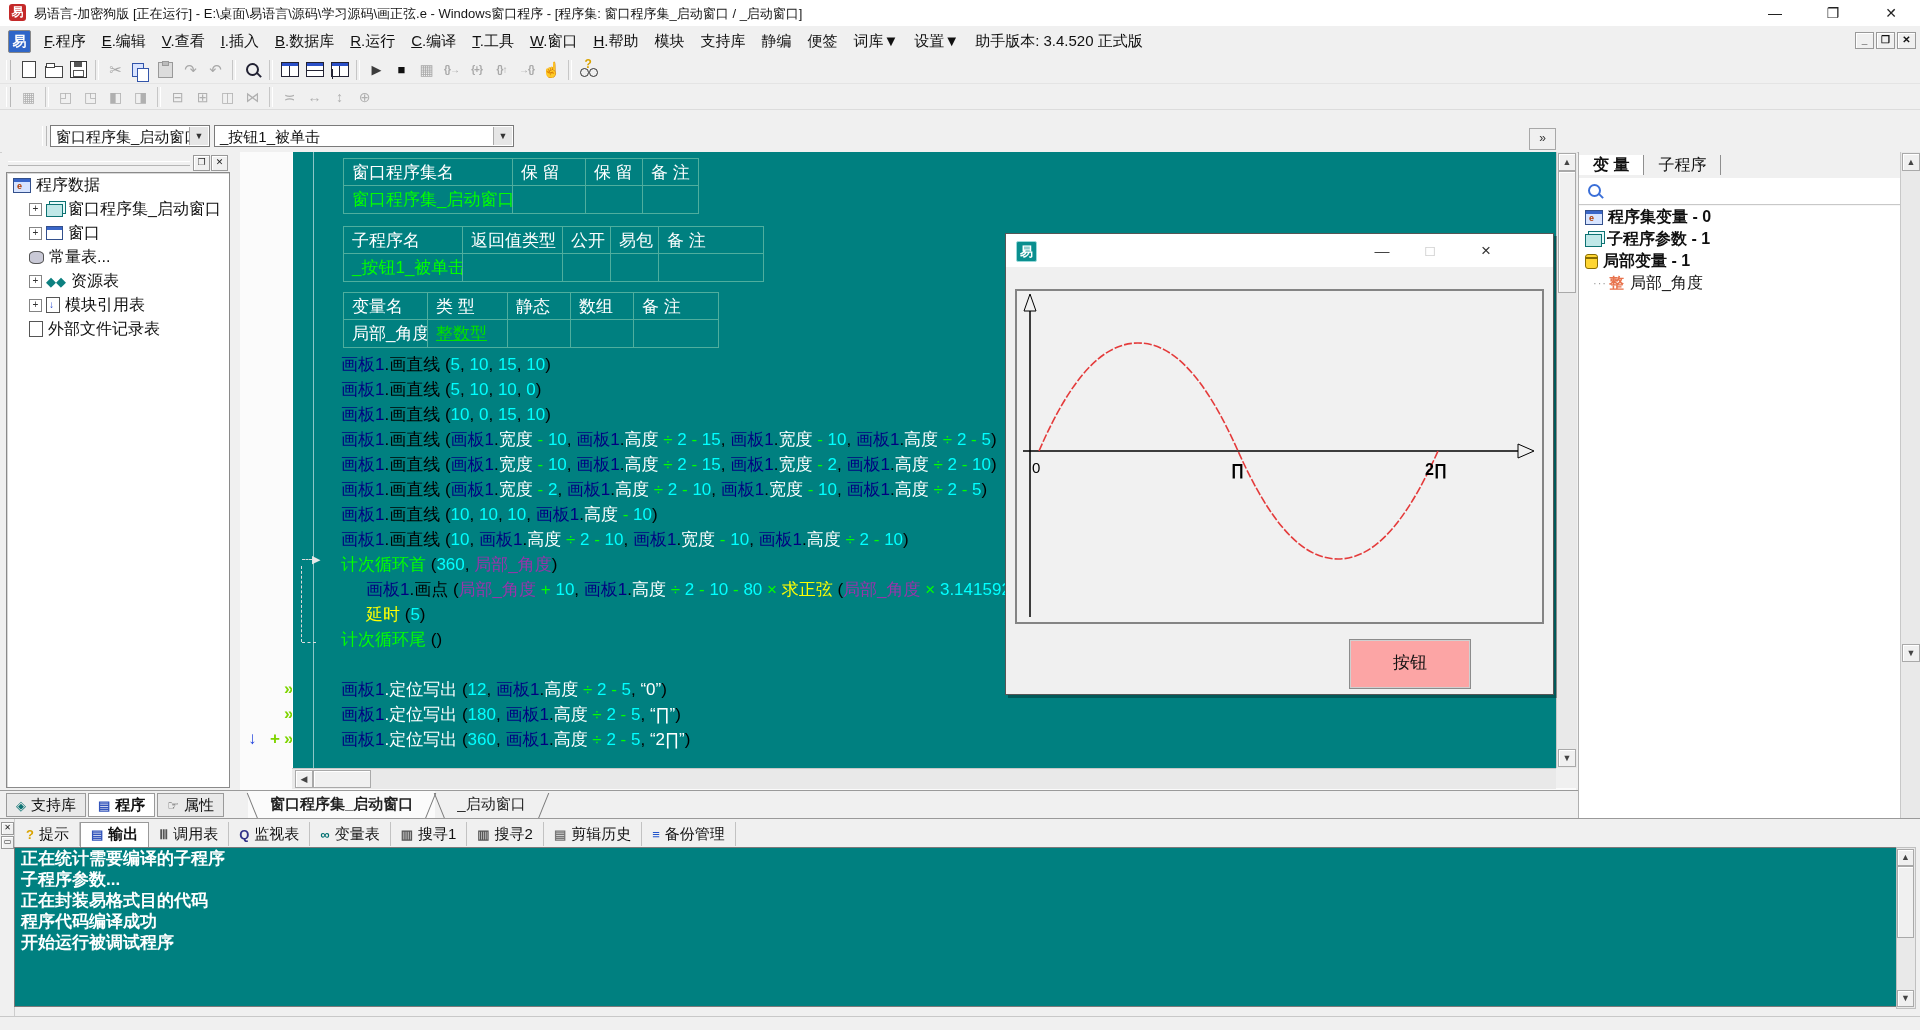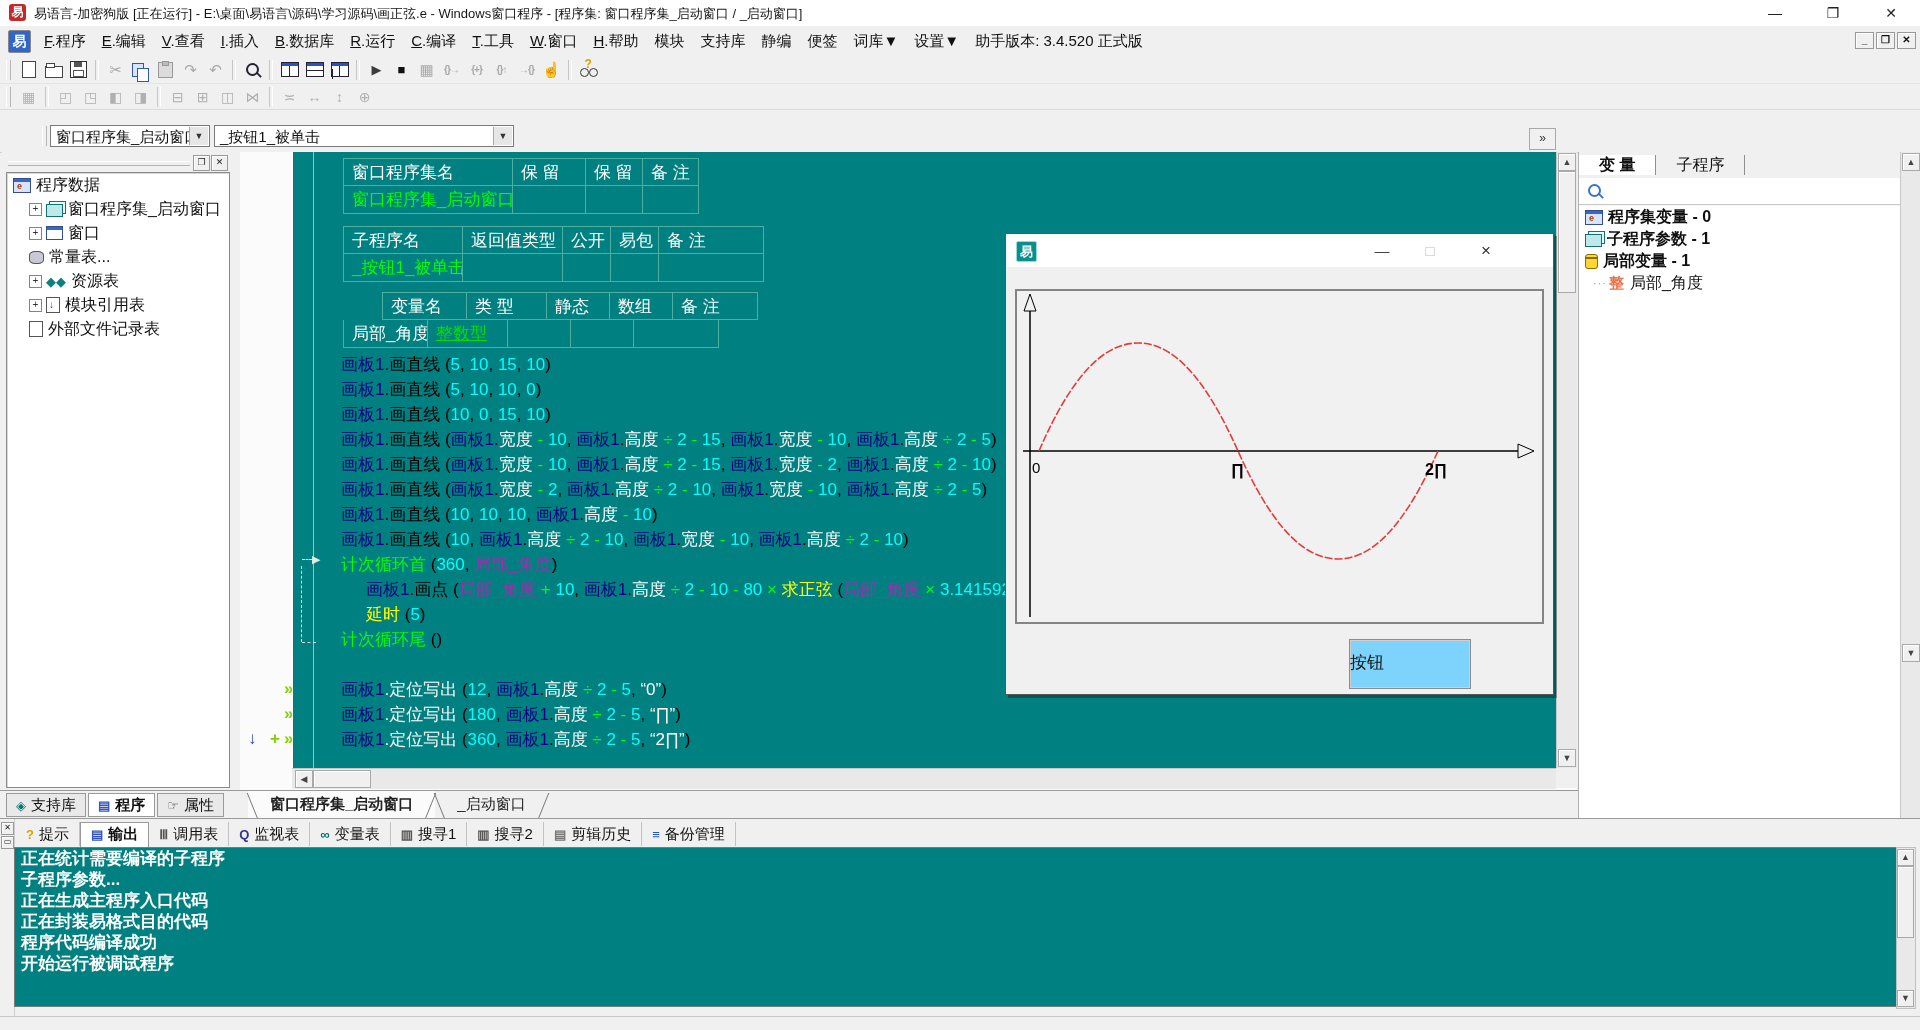--- a/index.html
+++ b/index.html
@@ -118,21 +118,21 @@
   .doctab::after{content:"";position:absolute;right:4px;top:2px;bottom:0;width:1px;background:#777;transform:skewX(-22deg);}
   .doctab.active{font-weight:bold;background:#fbfbfb;}
   
   #lefttabs{left:0px;top:790px;width:240px;height:28px;background:#f0f0f0;border-top:1px solid #9a9a9a;display:flex;align-items:center;padding-left:6px;gap:2px;}
   .ltab{display:flex;align-items:center;gap:5px;height:22px;padding:0 9px;border:1px solid #9a9a9a;background:#e9e9e9;font-size:15px;}
   .ltab.active{background:#fff;font-weight:bold;}
   .lti{font-size:13px;}
   
   #rightpanel{left:1578px;top:152px;width:342px;height:666px;background:#f6f6f6;border-left:1px solid #b0b0b0;}
   #rightpanel .tabs{position:absolute;left:0;top:0;right:20px;height:26px;display:flex;align-items:center;background:#f0f0f0;border-bottom:1px solid #d8d8d8;}
-  .rtab{padding:0 20px;font-size:16px;border-right:1px solid #8f8f8f;height:20px;line-height:20px;}
+  .rtab{padding:0 14px;font-size:16px;border-right:1px solid #8f8f8f;height:20px;line-height:20px;}
   .rtab.active{font-weight:bold;background:#fff;}
   #rightpanel .searchrow{position:absolute;left:0;top:26px;right:20px;height:26px;background:#fff;border-bottom:1px solid #c8c8c8;}
   .magico{position:absolute;left:9px;top:6px;width:9px;height:9px;border:2px solid #3a6fd8;border-radius:50%;}
   .magico::after{content:"";position:absolute;left:8px;top:9px;width:6px;height:2px;background:#3a6fd8;transform:rotate(45deg);}
   #righttree{position:absolute;left:0;top:54px;right:20px;bottom:0;background:#fff;}
   #righttree .trow{height:22px;font-size:16px;}
   #righttree .bold{font-weight:bold;}
   .dotline{color:#999;font-size:11px;letter-spacing:1px;margin-right:2px;}
   .typeint{color:#e8734d;font-weight:bold;margin-right:6px;font-size:15px;}
   #rscroll{position:absolute;right:0;top:0;width:20px;height:666px;background:#e9e9e9;border-left:1px solid #c8c8c8;}
@@ -148,22 +148,22 @@
   #oscroll{position:absolute;right:4px;top:28px;width:18px;height:160px;background:#e9e9e9;border:1px solid #c0c0c0;}
   #bottomstrip{left:0;top:1016px;width:1920px;height:14px;background:#f0f0f0;border-top:1px solid #c8c8c8;}
   
   #floatwin{left:1005px;top:233px;width:549px;height:462px;background:#f0f0f0;border:1px solid #565656;
      box-shadow:3px 3px 0 rgba(0,0,0,0.30);z-index:50;box-sizing:border-box;}
   #floatwin .ftitle{position:absolute;left:0;top:0;right:0;height:33px;background:#ffffff;}
   #floatwin .fico{position:absolute;left:10px;top:7px;width:19px;height:19px;background:#0a8f8f;color:#fff;border:1px solid #9adada;
      border-radius:2px;font-size:13px;font-weight:bold;text-align:center;line-height:19px;}
   .fbtn{position:absolute;top:0;width:36px;height:33px;text-align:center;line-height:33px;font-size:15px;}
   #fcanvas{position:absolute;left:9px;top:55px;width:529px;height:335px;background:#f1f1f1;border:2px solid #848484;box-sizing:border-box;}
-  #fbutton{position:absolute;left:343px;top:405px;width:120px;height:48px;background:#7dd3fc;border:1px solid #8c8c8c;
-     box-shadow:inset 0 0 0 1px #cfcfcf;font-size:17px;line-height:46px;color:#111;}
+  #fbutton{position:absolute;left:343px;top:405px;width:120px;height:48px;background:#fca5a5;border:1px solid #8c8c8c;
+     box-shadow:inset 0 0 0 1px #cfcfcf;font-size:17px;text-align:center;line-height:46px;color:#111;}
 </style>
 </head>
 <body>
 
 <div id="app">
 
   <div id="titlebar" class="abs">
     <span class="appico">易</span>
     <span class="ttl">易语言-加密狗版 [正在运行] - E:\桌面\易语言\源码\学习源码\画正弦.e - Windows窗口程序 - [程序集: 窗口程序集_启动窗口 / _启动窗口]</span>
     <span class="winbtn" style="right:116px;">—</span>
@@ -411,21 +411,21 @@
             <div class="trow2">
               <div class="tcell tv-green" style="width: 120px;">_按钮1_被单击</div>
               <div class="tcell tv-green" style="width: 100px;"></div>
               <div class="tcell tv-green" style="width: 48px;"></div>
               <div class="tcell tv-green" style="width: 48px;"></div>
               <div class="tcell tv-green" style="width: 105px;"></div>
             </div>
           </div>
           <div class="ctable" style="left: 50px; top: 140px;">
             <div class="trow2">
-              <div class="tcell th" style="width: 85px; margin-left: 39px;">变量名</div>
+              <div class="tcell th" style="width: 85px;">变量名</div>
               <div class="tcell th" style="width: 80px;">类 型</div>
               <div class="tcell th" style="width: 63px;">静态</div>
               <div class="tcell th" style="width: 63px;">数组</div>
               <div class="tcell th" style="width: 85px;">备 注</div>
             </div>
             <div class="trow2">
               <div class="tcell tv-white" style="width: 85px;">局部_角度</div>
               <div class="tcell tv-greenu" style="width: 80px;">整数型</div>
               <div class="tcell tv-green" style="width: 63px;"></div>
               <div class="tcell tv-green" style="width: 63px;"></div>
@@ -561,21 +561,20 @@
           <span>剪辑历史</span>
         </span>
         <span class="otab">
           <span class="oti" style="color:#2255cc">≡</span>
           <span>备份管理</span>
         </span>
       </div>
     <div id="outtext">
         <div class="oline">正在统计需要编译的子程序</div>
         <div class="oline">子程序参数...</div>
-        <div class="oline">正在生成主程序入口代码</div>
         <div class="oline">正在封装易格式目的代码</div>
         <div class="oline">程序代码编译成功</div>
         <div class="oline">开始运行被调试程序</div>
       </div>
     <div id="oscroll">
       <span class="sbtn" style="left:0px;top:1px;width:15px;height:15px;line-height:15px;">▲</span>
       <span class="sthumb" style="left:0px;top:18px;width:15px;height:70px;"></span>
       <span class="sbtn" style="left:0px;bottom:1px;width:15px;height:15px;line-height:15px;">▼</span>
     </div>
   </div>

